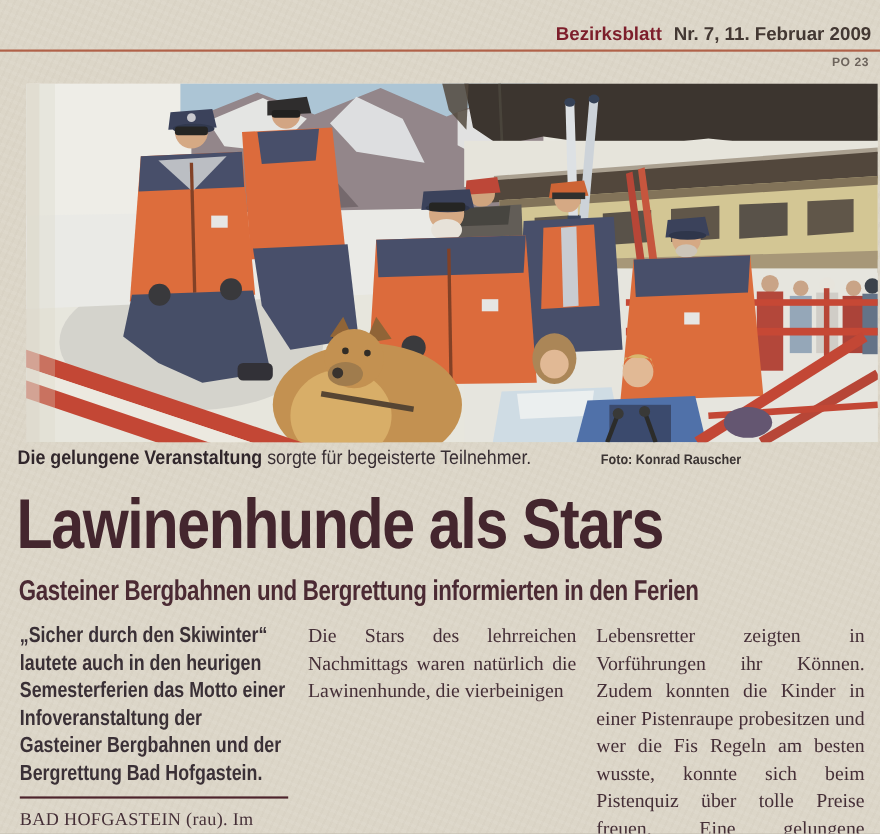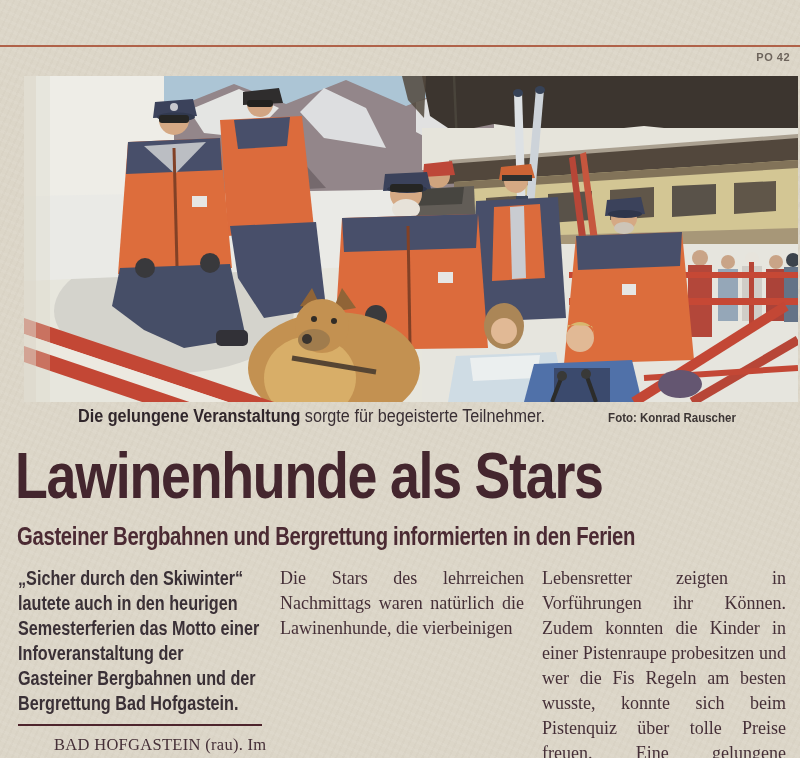--- a/index.html
+++ b/index.html
@@ -18,48 +18,52 @@
   
   .masthead{position:absolute;top:21px;right:8px;font-size:17px;font-weight:bold;white-space:nowrap;}
   .masthead .brand{color:#7d1e2b;}
   .masthead .issue{color:#433833;margin-left:6px;}
   .head-rule{position:absolute;top:45px;left:0;width:800px;height:2px;background:#a84e33;opacity:.85;}
   .page-code{position:absolute;top:51px;right:10px;font-size:11px;font-weight:bold;color:#6d645c;letter-spacing:.5px;}
   
   .photo{position:absolute;top:76px;left:24px;width:774px;height:326px;}
   .photo svg{display:block;width:774px;height:326px;}
   
-  .caption-row{position:absolute;top:406px;left:16px;width:782px;display:flex;justify-content:center;align-items:baseline;}
+  .caption-row{position:absolute;top:406px;left:16px;width:782px;display:flex;justify-content:flex-start;align-items:baseline;}
   .caption{font-size:18px;color:#382e33;transform:scaleX(.9);transform-origin:left top;white-space:nowrap;}
   .caption .cap-bold{font-weight:bold;color:#30262b;margin-right:5px;}
   .credit{font-size:12.5px;font-weight:bold;color:#3c3534;transform:scaleX(.92);transform-origin:right top;white-space:nowrap;}
   
   .headline{position:absolute;top:443px;left:15px;width:940px;
     font-size:64px;line-height:66px;font-weight:bold;letter-spacing:-1.5px;
     color:#44262e;transform:scaleX(.84);transform-origin:left top;white-space:nowrap;}
   .subheadline{position:absolute;top:521px;left:17px;width:900px;
     font-size:26px;font-weight:bold;letter-spacing:-.4px;
     color:#4b2a33;transform:scaleX(.78);transform-origin:left top;white-space:nowrap;}
   
   .columns{position:absolute;top:566px;left:18px;width:768px;
     display:grid;grid-template-columns:244px 244px 244px;column-gap:18px;}
   .lead-wrap{width:300px;transform:scaleX(.81);transform-origin:left top;}
   .lead{margin:0;font-size:20px;line-height:25px;font-weight:bold;color:#3a3036;}
   .col-rule{border:none;height:2px;background:#4d242c;margin:8px 0 6px 0;width:244px;}
   .serif{font-family:"Liberation Serif", serif;font-size:18px;line-height:25px;color:#452f37;margin:0;text-align:justify;}
-  .dateline{white-space:nowrap;font-size:16.5px;letter-spacing:.3px;margin-left:36px;}
+  .dateline{white-space:nowrap;font-size:16.5px;letter-spacing:.3px;}
   .col p + p{margin-top:0;}
 </style>
 </head>
 <body>
 
 <div class="page">
 
+  <div class="masthead">
+    <span class="brand">Bezirksblatt</span>
+    <span class="issue">Nr. 7, 11. Februar 2009</span>
+  </div>
   <div class="head-rule"></div>
-  <div class="page-code">PO 42</div>
+  <div class="page-code">PO 23</div>
 
   <div class="photo">
     <svg viewBox="0 0 774 326" xmlns="http://www.w3.org/2000/svg">
 
       <rect x="0" y="0" width="774" height="326" fill="#eae8e1"></rect>
 
       <polygon points="0,0 240,0 240,130 0,160" fill="#f1f0ec"></polygon>
       <ellipse cx="150" cy="235" rx="120" ry="62" fill="#c3c2c0" opacity=".55"></ellipse>
 
       <polygon points="140,0 470,0 470,36 300,42 140,28" fill="#a9c4d8"></polygon>

